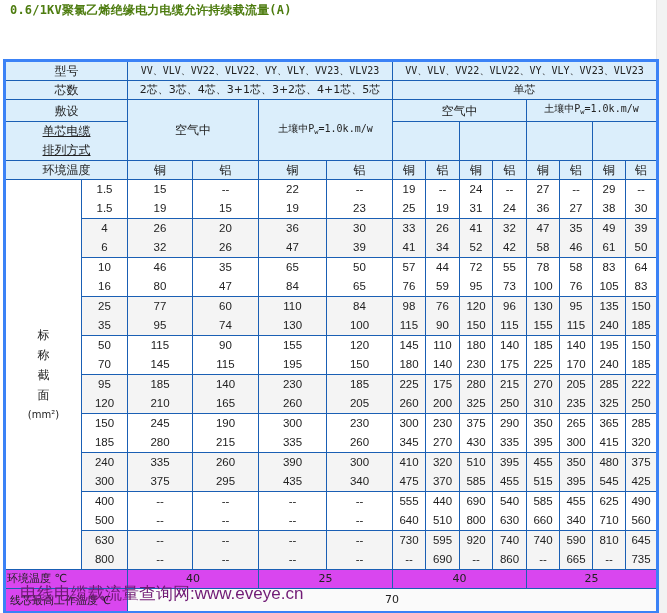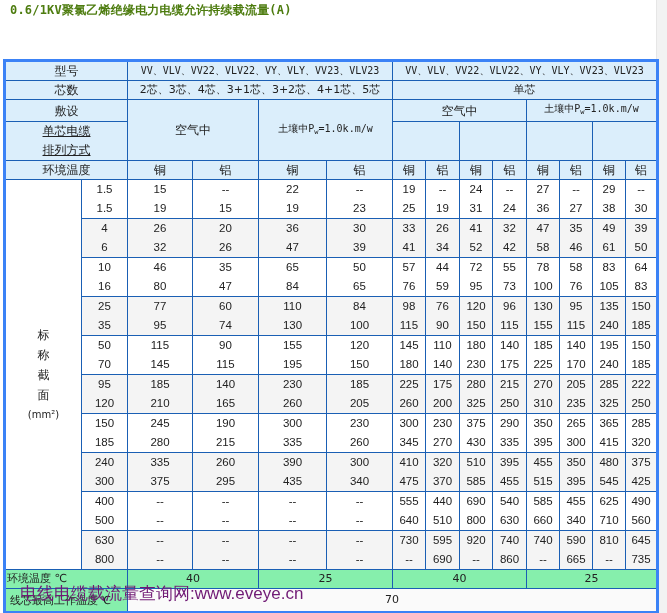--- a/index.html
+++ b/index.html
@@ -8,21 +8,21 @@
   .title { position:absolute; left:10px; top:2px; height:16px; font-family:"DejaVu Sans Mono", monospace; font-weight:bold; font-size:12px; color:#4d7c0f; letter-spacing:0.2px; white-space:nowrap; }
   table.cable { position:absolute; left:3px; top:19px; border-collapse:collapse; border:3px solid #3b82f6; table-layout:fixed; font-size:11px; color:#222;margin-top:40px; }
   table.cable td { border:1px solid #1a5fb4; text-align:center; padding:0; height:18px; line-height:18px; white-space:nowrap; overflow:hidden; }
   .hdr td { background:#dbeefb; }
   .hdr td.lbl { font-size:12px; }
   .mono { font-family:"DejaVu Sans Mono", monospace; font-size:10px; }
   .body td.stack { padding:0; height:38px; }
   .stack span { display:block; height:19px; line-height:19px; font-family:"Liberation Sans", sans-serif; font-size:11.5px; }
   tr.band td.num { background:#f4f4f4; }
   td.biglbl { background:#fff; vertical-align:middle; line-height:20px !important; font-size:12px; }
-  .foot td { background:#86efac; height:19px; font-size:11px; }
+  .foot td { background:#d946ef; height:19px; font-size:11px; }
   .foot td.val { background:#fafafa; }
   .footer { position:absolute; left:20px; top:582px; font-family:"Liberation Sans", sans-serif; font-size:17px; color:#701a75; white-space:nowrap; }
   sub.w { font-size:7px; vertical-align:-2px; }
 </style>
 </head>
 <body>
 
 <div class="scrollstrip"></div>
 
 <div class="title">0.6/1KV聚氯乙烯绝缘电力电缆允许持续载流量(A)</div>

